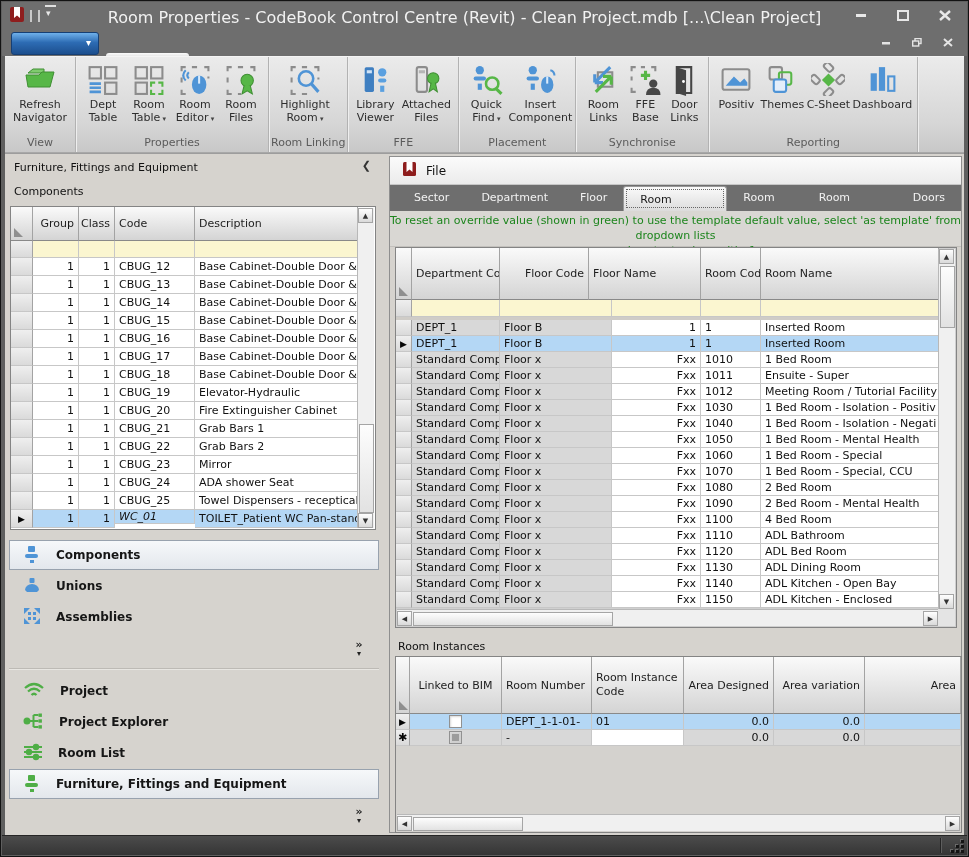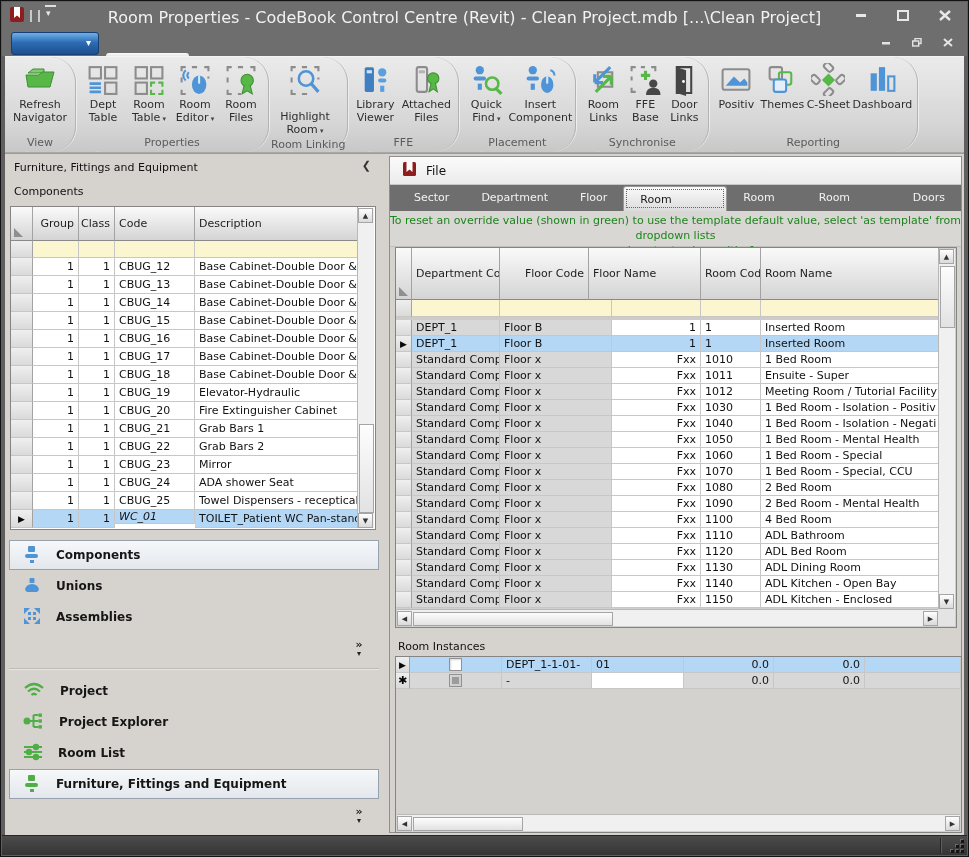--- a/index.html
+++ b/index.html
@@ -25,21 +25,21 @@
   .app-button .caret{position:absolute;right:7px;top:4px;color:#fff;font-size:10px;}
   .ribbon-tabs{position:absolute;left:104px;top:0;height:27px;display:flex;}
   .rtab{padding:0 18px;line-height:27px;font-size:16px;color:#f0f0f0;cursor:default;margin-top:24px;}
   .rtab.selected{background:linear-gradient(#fbfbfb,#e8e8e8);color:#1a1a1a;border-radius:3px 3px 0 0;}
   .child-controls{position:absolute;right:10px;top:6px;display:flex;gap:13px;}
   .cc-btn{width:18px;height:14px;display:flex;align-items:center;justify-content:center;}
 
   
   .ribbon{position:absolute;top:55px;left:4px;right:4px;height:97px;display:flex;
     background:linear-gradient(#ebebeb,#d6d6d6 70%,#c8c8c8);border-top:1px solid #f4f4f4;border-bottom:1px solid #a8a8a8;}
-  .rgroup{display:flex;flex-direction:column;border-right:1px solid #b2b2b2;box-shadow:1px 0 0 #eee;padding:0 2px;border-radius:25px;}
+  .rgroup{display:flex;flex-direction:column;border-right:1px solid #b2b2b2;box-shadow:1px 0 0 #eee;padding:0 2px;}
   .rgroup-buttons{flex:1;display:flex;align-items:flex-start;padding:3px 2px 0;}
   .rbtn{width:46px;display:flex;flex-direction:column;align-items:center;padding:1px 0;font-size:11px;
     color:#2e2e2e;text-align:center;line-height:1.2;cursor:default;border-radius:2px;}
   .ricon{height:37px;display:flex;align-items:center;justify-content:center;}
   .rline{white-space:nowrap;}
   .dcaret{font-size:7px;color:#444;}
   .rgroup-label{height:17px;text-align:center;font-size:11px;color:#5b5b5b;line-height:15px;}
 
   
   .content{position:absolute;top:152px;left:4px;right:4px;bottom:21px;background:#d6d3ce;border-top:1px solid #9d9d9d;}
@@ -255,21 +255,21 @@
             <div class="rlines">
               <div class="rline">Room</div>
               <div class="rline">Files</div>
             </div>
           </div>
         </div>
         <div class="rgroup-label">Properties</div>
       </div>
       <div class="rgroup">
         <div class="rgroup-buttons">
-          <div class="rbtn" style="width: 64px; gap: 12px;">
+          <div class="rbtn" style="width: 64px;">
             <div class="ricon">
               <svg width="34" height="33" viewBox="0 0 32 32" fill="none">
                 <path d="M3 8V4h4M13 4h5M25 4h4v4M3 14v5M29 14v2M3 26v4h4M13 30h5" stroke="#8c8c8c" stroke-width="2"></path>
                 <circle cx="17" cy="15" r="7" stroke="#4f94d6" stroke-width="2.5"></circle>
                 <path d="M22 20l7 8" stroke="#4f94d6" stroke-width="3"></path>
               </svg>
             </div>
             <div class="rlines">
               <div class="rline">Highlight</div>
               <div class="rline">Room<span class="dcaret"> ▾</span></div>
@@ -853,20 +853,29 @@
           <div class="hscroll" style="right: 18px;">
             <div class="sbtn" style="left: 0px; top: 1px;">◀</div>
             <div class="sbtn" style="right: 0px; left: auto; top: 1px;">▶</div>
             <div class="thumb" style="top: 2px; height: 14px; left: 16px; width: 200px;"></div>
           </div>
           <div class="corner-sq"></div>
         </div>
       <div class="ri-label">Room Instances</div>
       <div class="grid rigrid" id="riGrid">
           <div class="rowswrap">
+            <div class="grow">
+              <div class="gc gh corner" style="width: 14px; height: 57px;"></div>
+              <div class="gc gh ac" style="width: 92px; height: 57px;">Linked to BIM</div>
+              <div class="gc gh" style="width: 90px; height: 57px;">Room Number</div>
+              <div class="gc gh wrap" style="width: 92px; height: 57px;">Room Instance Code</div>
+              <div class="gc gh ar" style="width: 90px; height: 57px;">Area Designed</div>
+              <div class="gc gh ar" style="width: 91px; height: 57px;">Area variation</div>
+              <div class="gc gh ar" style="width: 96px; height: 57px;">Area</div>
+            </div>
             <div class="grow sel">
               <div class="gc gmark ac" style="width: 14px; height: 16px;">
                 <span class="mkr">▶</span>
               </div>
               <div class="gc ac" style="width: 92px; height: 16px;">
                 <div class="cb"></div>
               </div>
               <div class="gc" style="width: 90px; height: 16px;">DEPT_1-1-01-</div>
               <div class="gc" style="width: 92px; height: 16px;">01</div>
               <div class="gc ar" style="width: 90px; height: 16px;">0.0</div>

